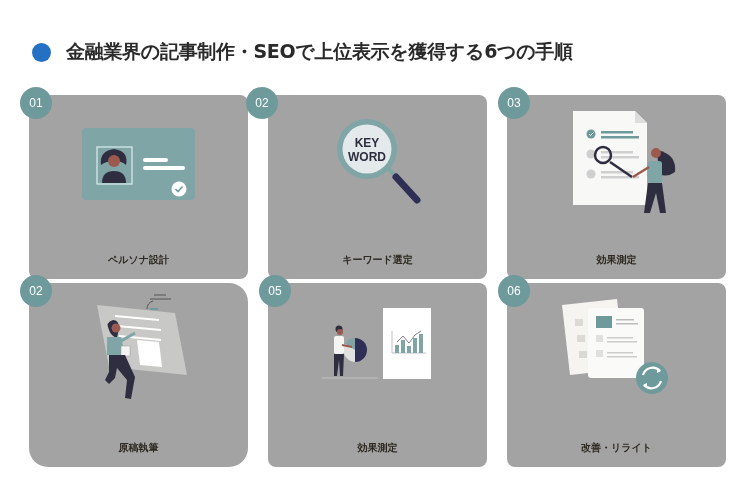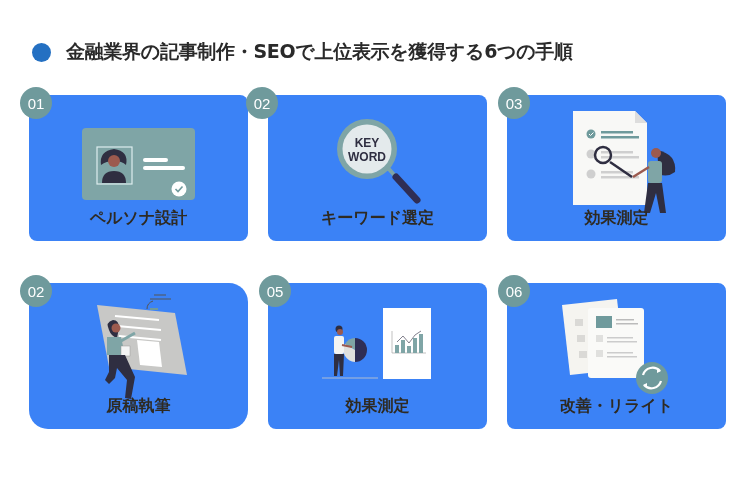--- a/index.html
+++ b/index.html
@@ -1,23 +1,23 @@
 <!DOCTYPE html>
 <html><head>
 <meta charset="utf-8">
 <style>
   * { box-sizing: border-box; margin: 0; padding: 0; }
   html, body { width: 750px; height: 480px; background: #ffffff; overflow: hidden; }
   body { position: relative; font-family: "DejaVu Sans", "Liberation Sans", sans-serif; color: #2b2b2b; }
   .title-row { position: absolute; left: 32px; top: 38px; height: 28px; display: flex; align-items: center; }
   .title-dot { width: 19px; height: 19px; border-radius: 50%; background: #2470C2; margin-right: 15px; flex: none; }
   .title-text { font-size: 19px; font-weight: bold; color: #2a2a2a; letter-spacing: -0.3px; white-space: nowrap; }
-  .card { position: absolute; width: 219px; height: 146px; background: #3b82f6; border-radius: 8px; }
-  .badge { position: absolute; width: 32px; height: 32px; border-radius: 50%; background: #6F9A9C; color: #ffffff; font-size: 15px; display: flex; align-items: center; justify-content: center; font-family: "Liberation Sans", sans-serif; }
-  .card-label { position: absolute; left: 0; right: 0; bottom: 12px; text-align: center; font-size: 16px; font-weight: bold; color: #2e2a22; }
+  .card { position: absolute; width: 219px; height: 184px; background: #a3a3a3; border-radius: 8px; }
+  .badge { position: absolute; width: 32px; height: 32px; border-radius: 50%; background: #6F9A9C; color: #ffffff; font-size: 12px; display: flex; align-items: center; justify-content: center; font-family: "Liberation Sans", sans-serif; }
+  .card-label { position: absolute; left: 0; right: 0; bottom: 12px; text-align: center; font-size: 10px; font-weight: bold; color: #2e2a22; }
   .illus { position: absolute; left: 0; top: 0; width: 219px; height: 120px; }
 </style>
 </head>
 <body>
 
 <div class="title-row">
   <span class="title-dot"></span>
   <span class="title-text">金融業界の記事制作・SEOで上位表示を獲得する6つの手順</span>
 </div>
 

